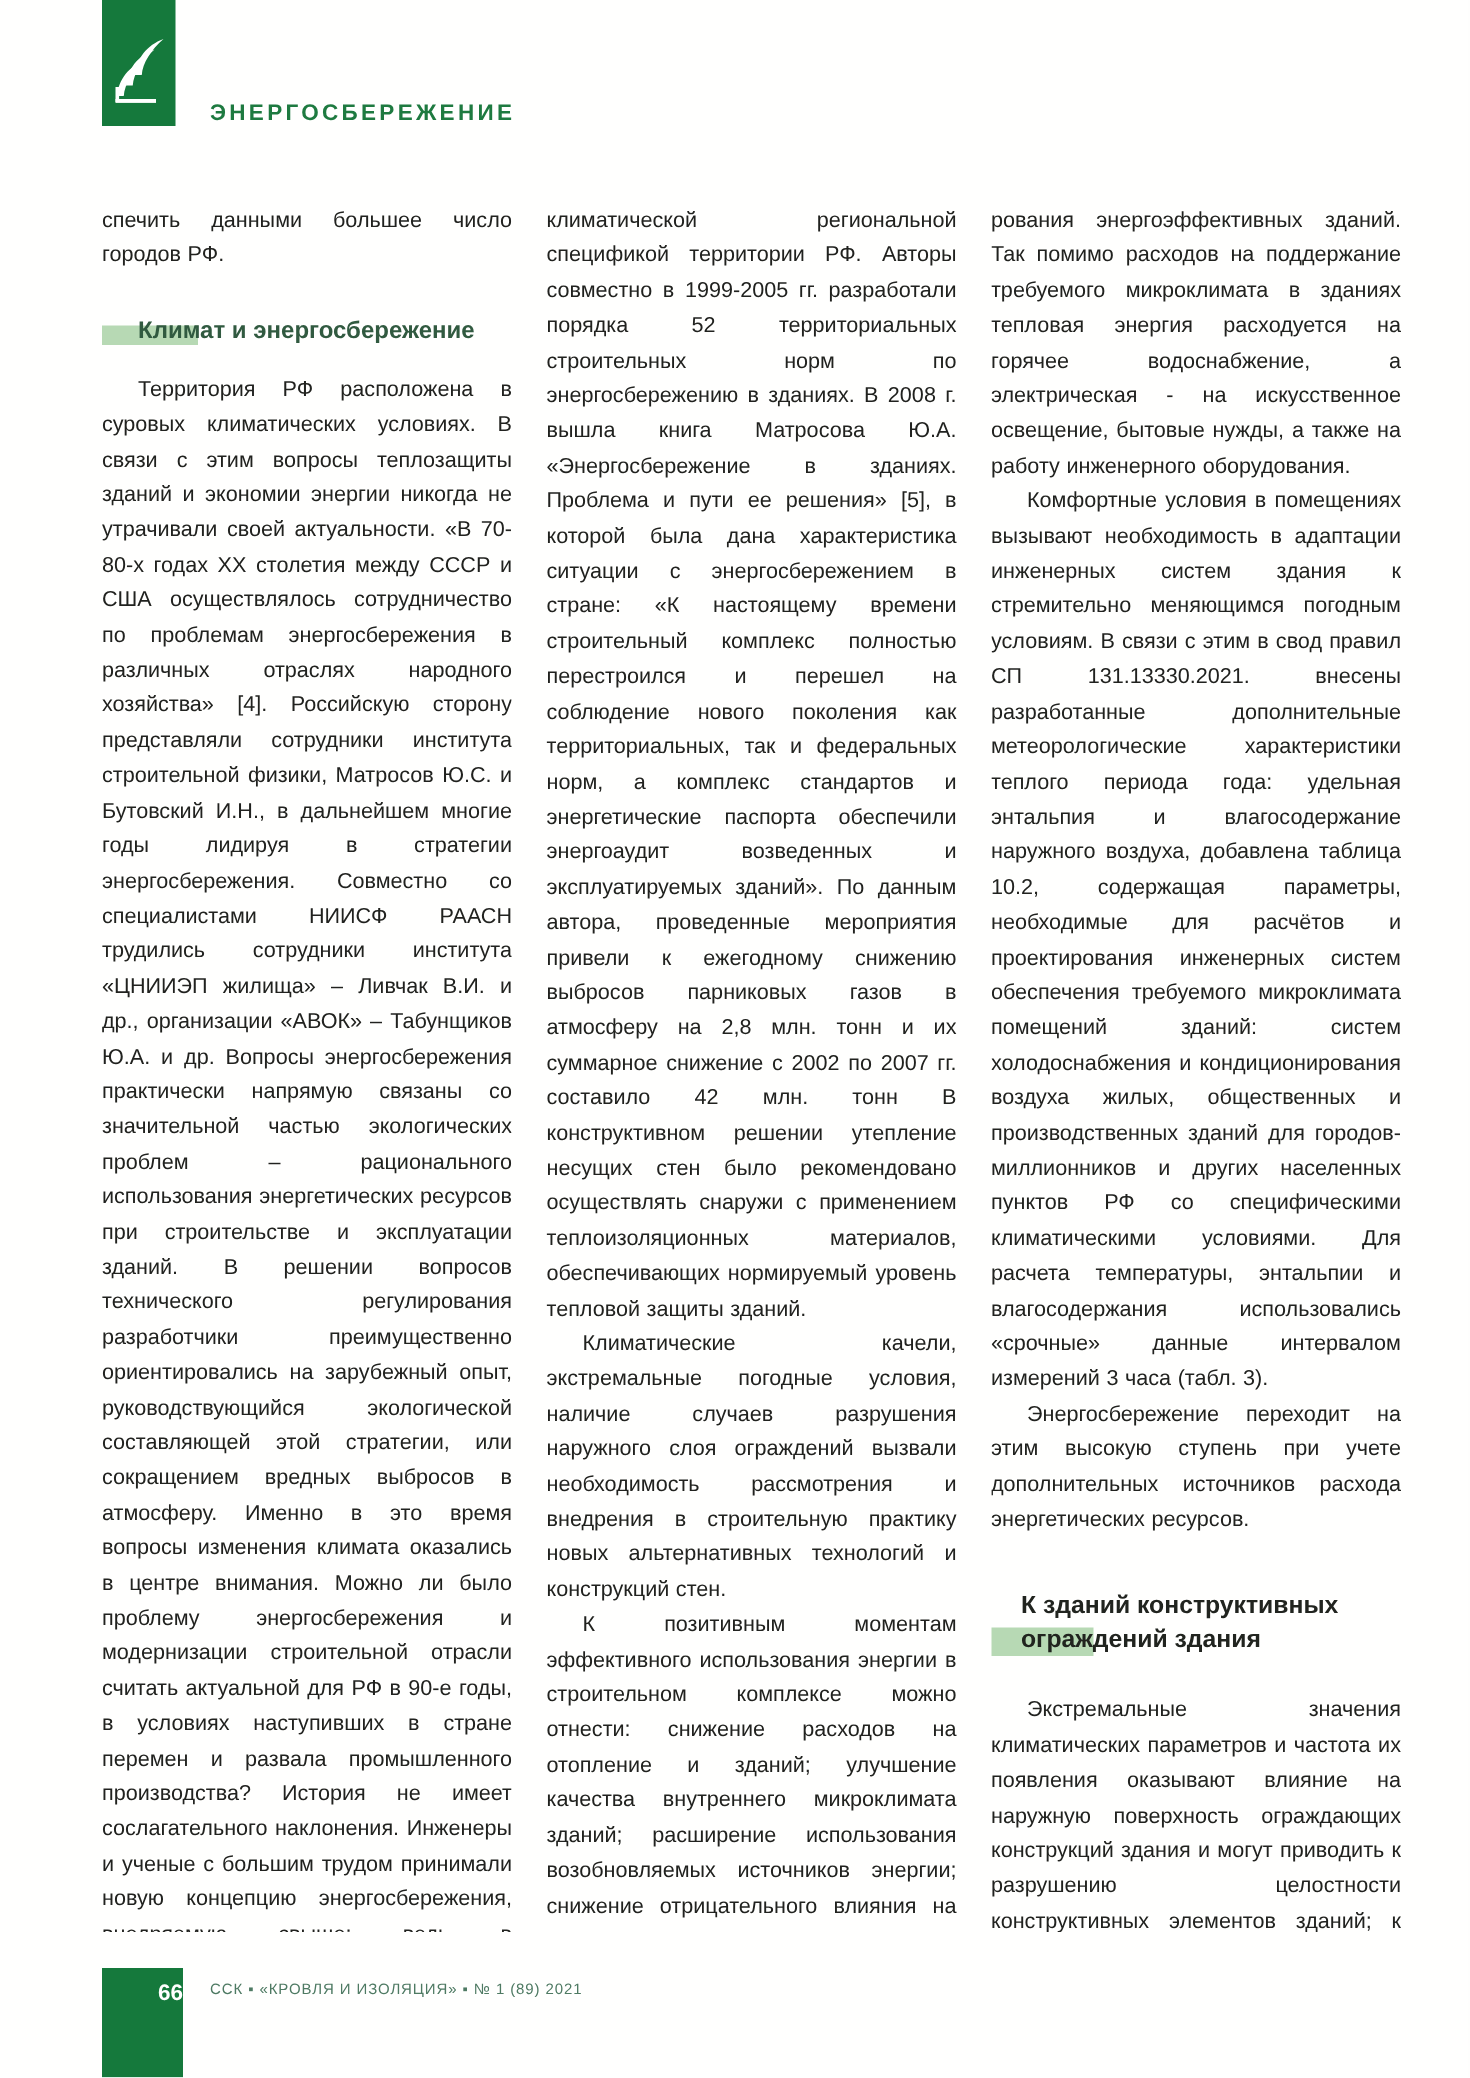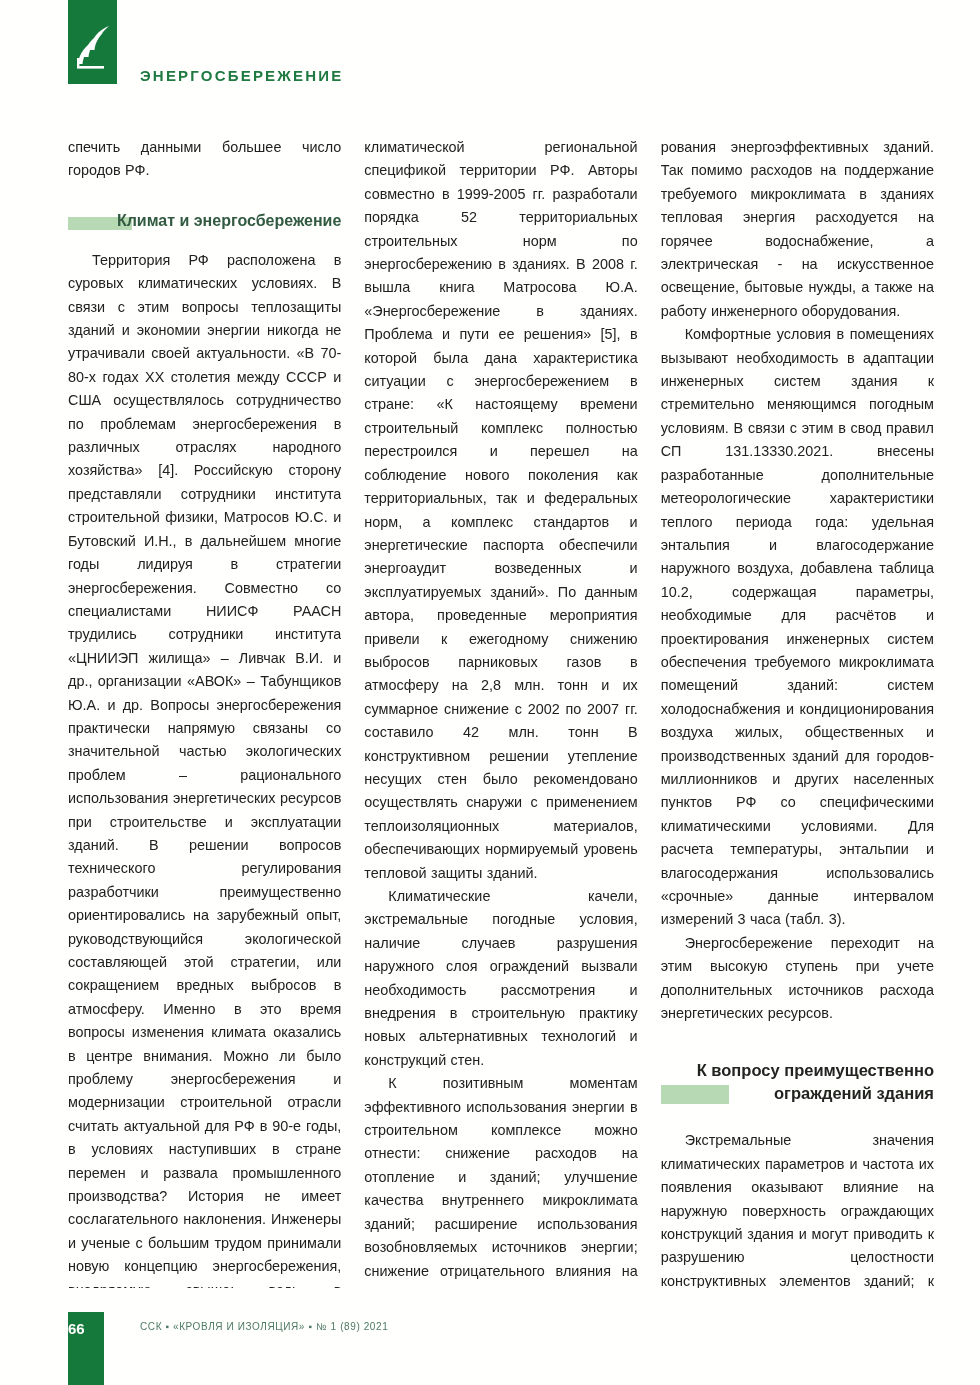--- a/index.html
+++ b/index.html
@@ -42,44 +42,44 @@
     margin:0;
     text-indent:24px;
     text-align:justify;
     font-size:14.4px;line-height:23.4px;
     color:var(--body-text,#21221f);
     word-spacing:0.4px;
   }
   .col p.noindent{text-indent:0;}
 
   .heading{font-weight:bold;position:relative;}
-  .heading .hline{display:block;position:relative;z-index:0;text-align:right;}
+  .heading .hline{display:block;position:relative;z-index:0;}
   .heading .hl::before{
     content:"";position:absolute;z-index:-1;
     background:var(--hl,#b7d9b4);
   }
   .heading.green{
     color:var(--heading-green,#315a40);
     font-size:16px;line-height:20px;
     margin:28px 0 18px;padding-left:24px;
   }
   .heading.green .hl::before{left:-29px;top:6px;width:69px;height:13px;}
   .heading.dark{
     color:var(--heading-dark,#21241f);
     font-size:16.5px;line-height:22.5px;
     margin:34px 0 25px;padding-left:20px;
   }
   .heading.dark .hl::before{left:-37px;top:3px;width:85px;height:19px;}
 
   
   .page-num-box{
-    position:absolute;left:68px;top:1312px;width:36px;height:73px;
+    position:absolute;left:68px;top:1312px;width:54px;height:73px;
     background:var(--accent,#15793c);
     color:#ffffff;font-weight:bold;font-size:15px;
-    text-align:left;padding-top:8px;box-sizing:border-box;
+    text-align:right;padding-top:8px;box-sizing:border-box;
   }
   .journal-line{
     position:absolute;left:140px;top:1321px;
     font-size:10px;letter-spacing:0.6px;
     color:var(--footer-text,#4e7a63);
   }
 </style>
 </head>
 <body>
 
@@ -110,21 +110,21 @@
     <div class="col">
         <p class="noindent">климатической региональной спецификой территории РФ. Авторы совместно в 1999-2005 гг. разработали порядка 52 территориальных строительных норм по энергосбережению в зданиях. В 2008 г. вышла книга Матросова Ю.А. «Энергосбережение в зданиях. Проблема и пути ее решения» [5], в которой была дана характеристика ситуации с энергосбережением в стране: «К настоящему времени строительный комплекс полностью перестроился и перешел на соблюдение нового поколения как территориальных, так и федеральных норм, а комплекс стандартов и энергетические паспорта обеспечили энергоаудит возведенных и эксплуатируемых зданий». По данным автора, проведенные мероприятия привели к ежегодному снижению выбросов парниковых газов в атмосферу на 2,8 млн. тонн и их суммарное снижение с 2002 по 2007 гг. составило 42 млн. тонн В конструктивном решении утепление несущих стен было рекомендовано осуществлять снаружи с применением теплоизоляционных материалов, обеспечивающих нормируемый уровень тепловой защиты зданий.</p>
         <p>Климатические качели, экстремальные погодные условия, наличие случаев разрушения наружного слоя ограждений вызвали необходимость рассмотрения и внедрения в строительную практику новых альтернативных технологий и конструкций стен.</p>
         <p>К позитивным моментам эффективного использования энергии в строительном комплексе можно отнести: снижение расходов на отопление и зданий; улучшение качества внутреннего микроклимата зданий; расширение использования возобновляемых источников энергии; снижение отрицательного влияния на окружающую среду. В связи с пандемией COVID в 2020 г., незамеченным прошел юбилей активного внедрения энергосберегающих мероприятий в строительную отрасль «Четверть века реализации энергопотребления российских отапливаемых зданий» [4]. Анализируя процессы развития и совершенствования энергопотребления российских зданий гражданского назначения за прошедшие 25 лет, авторы отмечают наличие резервов энергосбережения при разработке норм проекти-</p>
       </div>
     <div class="col">
         <p class="noindent">рования энергоэффективных зданий. Так помимо расходов на поддержание требуемого микроклимата в зданиях тепловая энергия расходуется на горячее водоснабжение, а электрическая - на искусственное освещение, бытовые нужды, а также на работу инженерного оборудования.</p>
         <p>Комфортные условия в помещениях вызывают необходимость в адаптации инженерных систем здания к стремительно меняющимся погодным условиям. В связи с этим в свод правил СП 131.13330.2021. внесены разработанные дополнительные метеорологические характеристики теплого периода года: удельная энтальпия и влагосодержание наружного воздуха, добавлена таблица 10.2, содержащая параметры, необходимые для расчётов и проектирования инженерных систем обеспечения требуемого микроклимата помещений зданий: систем холодоснабжения и кондиционирования воздуха жилых, общественных и производственных зданий для городов-миллионников и других населенных пунктов РФ со специфическими климатическими условиями. Для расчета температуры, энтальпии и влагосодержания использовались «срочные» данные интервалом измерений 3 часа (табл. 3).</p>
         <p>Энергосбережение переходит на этим высокую ступень при учете дополнительных источников расхода энергетических ресурсов.</p>
         <div class="heading dark">
-          <span class="hline">К вопросу преимущественно</span>
+          <span class="hline">К зданий конструктивных</span>
           <span class="hline hl">ограждений здания</span>
         </div>
         <p>Экстремальные значения климатических параметров и частота их появления оказывают влияние на наружную поверхность ограждающих конструкций здания и могут приводить к разрушению целостности конструктивных элементов зданий; к этому относится и нарушение облицовочного слоя наружных ограждений. К негативным климатическим воздействиям последних десятилетий можно отнести: значительные изменения в аэродинамике воздушных масс региональных территорий, а именно росту частоты появления и количества дней со скоростью ветра, превышающей 15 м/с; к этому</p>
       </div>
   </div>
 
   <div class="page-num-box">
     <span>66</span>
   </div>
   <div class="journal-line">ССК ▪ «КРОВЛЯ И ИЗОЛЯЦИЯ» ▪ № 1 (89) 2021</div>

